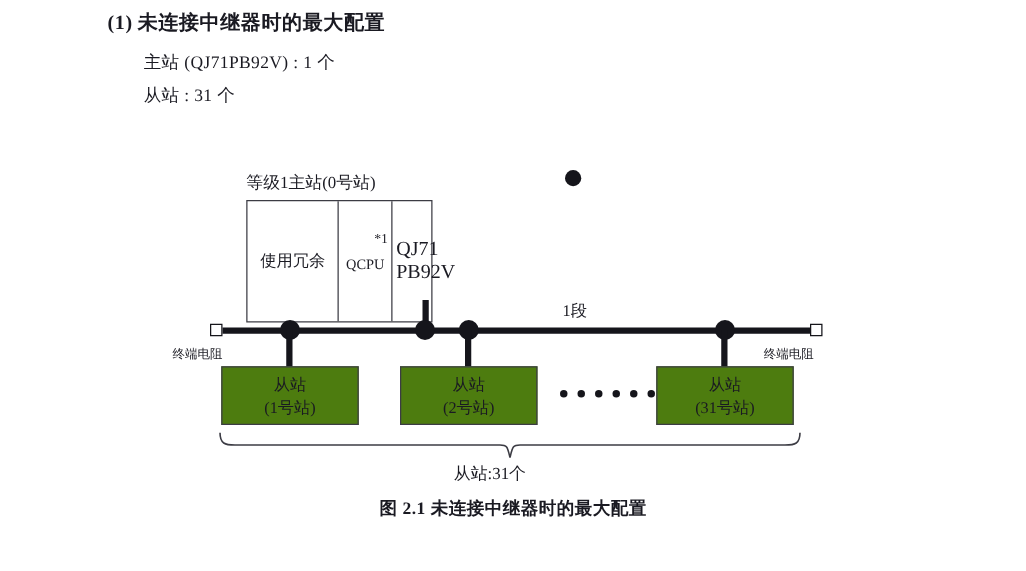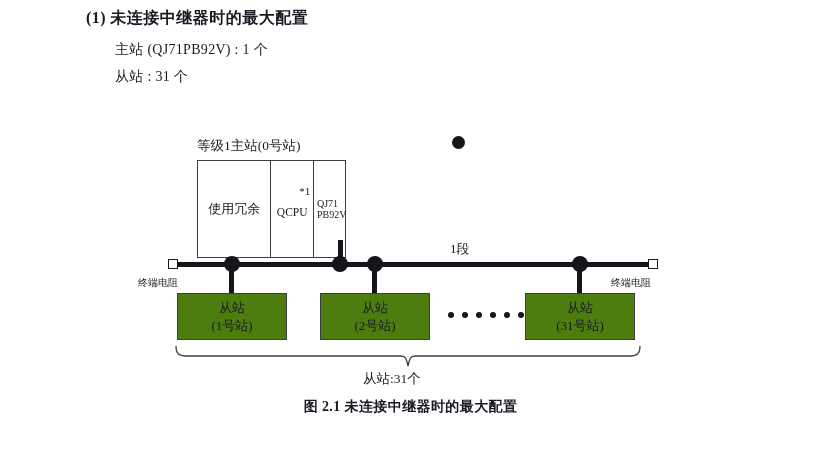--- a/index.html
+++ b/index.html
@@ -110,21 +110,21 @@
     top: 24px;
     font-size: 11px;
   }
   .cell-net {
     width: 31px;
     align-items: center;
     justify-content: flex-start;
     padding-left: 3px;
   }
   .cell-net .net-text {
-    font-size: 10px;
+    font-size: 16px;
     line-height: 1.15;
     white-space: nowrap;
   }
 
   
   .bus-line {
     position: absolute;
     left: 176px;
     top: 262px;
     width: 480px;

